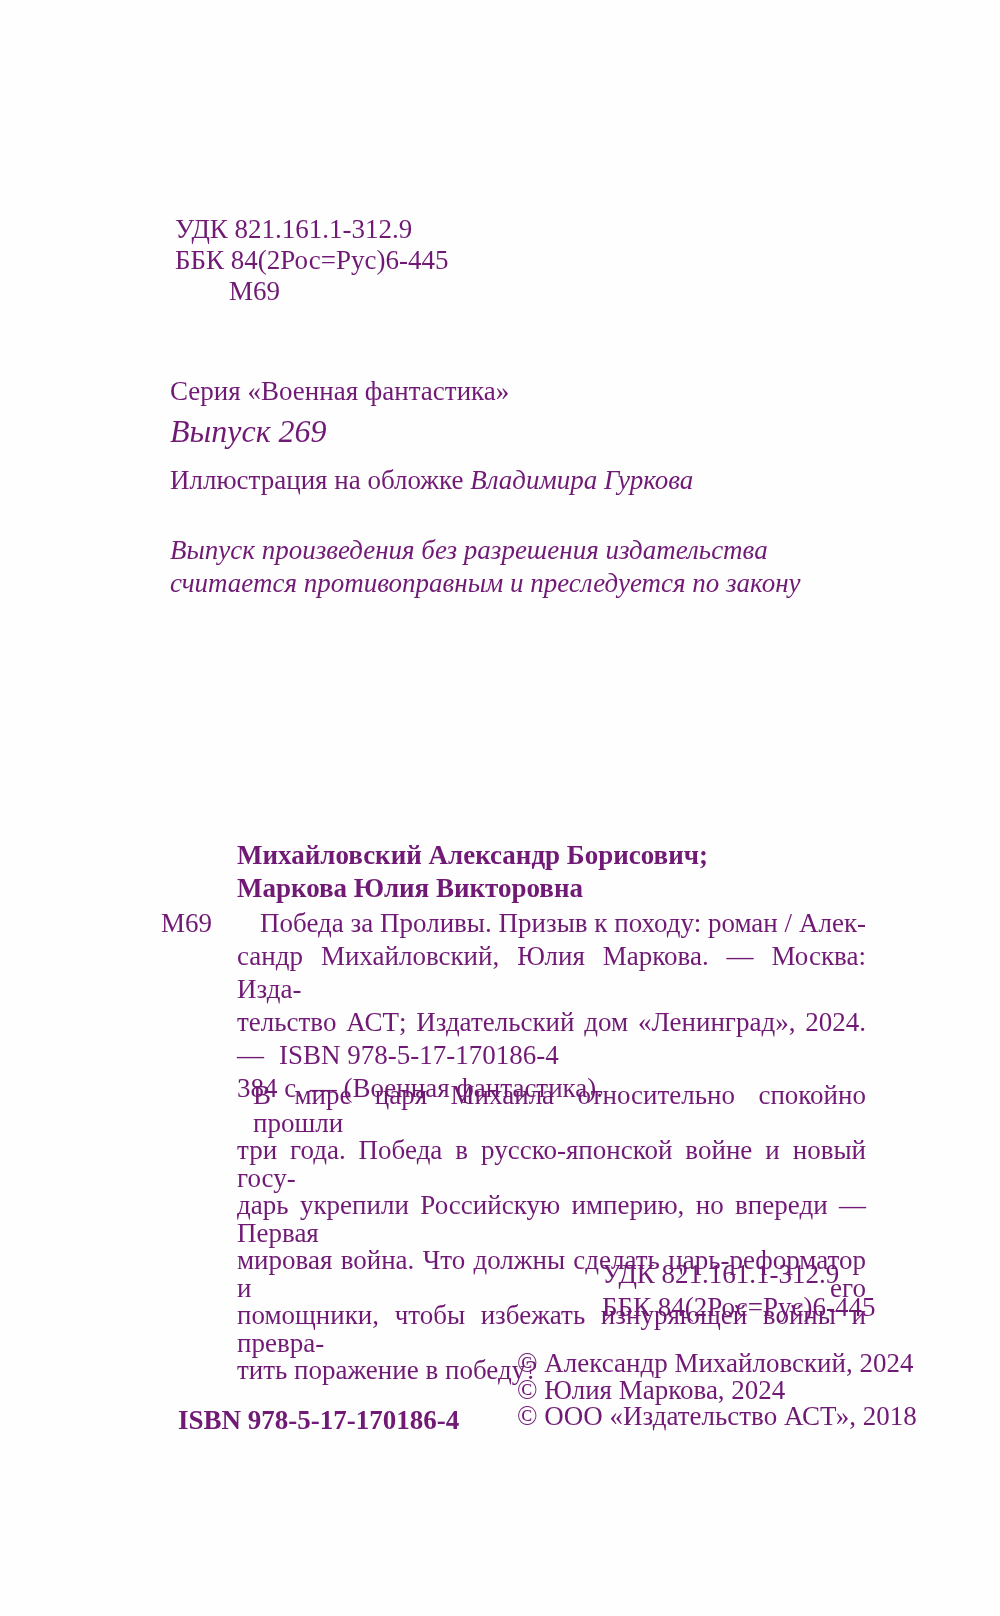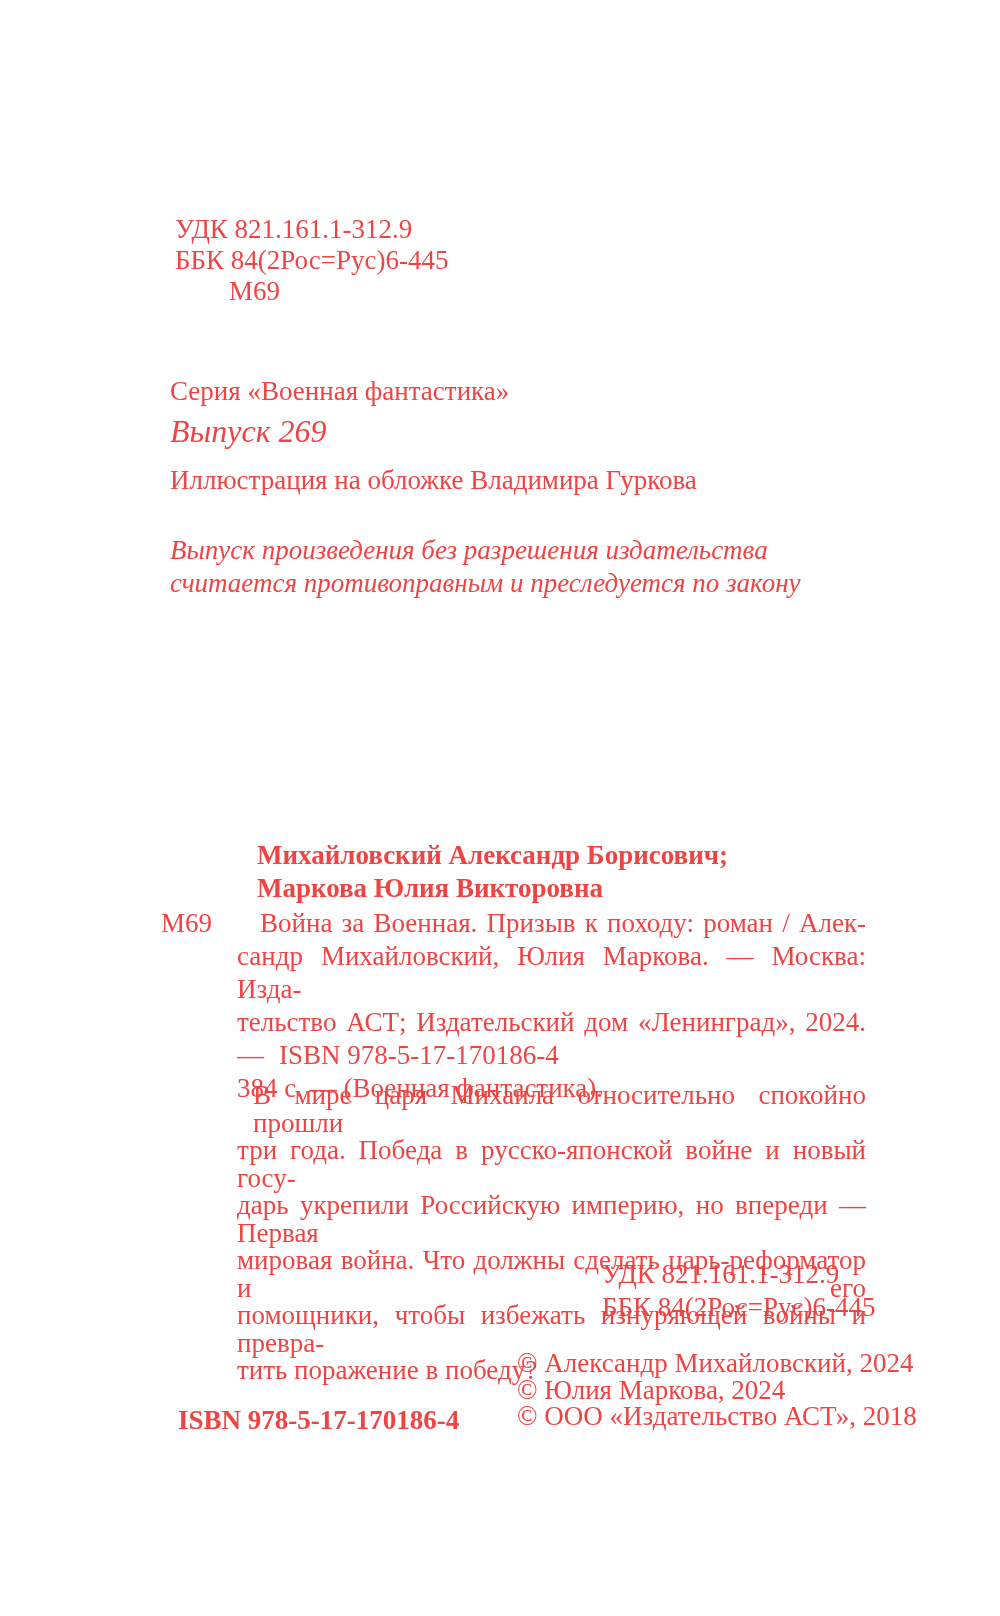--- a/index.html
+++ b/index.html
@@ -2,34 +2,34 @@
 <html><head>
 <meta charset="utf-8">
 <style>
   html, body { margin: 0; padding: 0; background: #ffffff; }
   .page {
     position: relative;
     width: 1000px;
     height: 1616px;
     background: #fefefe;
     font-family: "Liberation Serif", "DejaVu Serif", serif;
-    color: #ef4444;
+    color: #701a75;
     font-size: 27px;
     overflow: hidden;
   }
   .abs { position: absolute; }
   .top-block { left: 175px; top: 214px; line-height: 31px; white-space: nowrap; }
   .top-block .code { padding-left: 54px; }
   .centered { left: 170px; width: 710px; white-space: nowrap; }
   .series-title { top: 376px; }
   .series-issue { top: 413px; font-style: italic; font-size: 32px; }
   .illustration { top: 465px; }
-  .illustration .it { }
+  .illustration .it { font-style: italic; }
   .disclaimer { top: 534px; line-height: 33px; font-style: italic; }
-  .authors { left: 237px; top: 839px; line-height: 33px; font-weight: bold; white-space: nowrap; margin-left: 20px; }
+  .authors { left: 237px; top: 839px; line-height: 33px; font-weight: bold; white-space: nowrap; }
   .catalog-code { left: 161px; top: 907px; line-height: 33px; }
   .catalog { left: 237px; top: 907px; width: 629px; line-height: 33px; }
   .jline { text-align: justify; text-align-last: justify; }
   .jline.first { padding-left: 23px; }
   .lline { text-align: left; text-align-last: left; }
   .isbn-mid { left: 279px; top: 1040px; white-space: nowrap; }
   .annotation { left: 237px; top: 1082px; width: 629px; line-height: 27.5px; }
   .annotation .jline.first { padding-left: 16px; }
   .udk-right { left: 602px; top: 1258px; line-height: 33px; white-space: nowrap; }
   .copyrights { left: 510px; top: 1350px; line-height: 26.5px; white-space: nowrap; margin-left: 7px; }
@@ -57,21 +57,21 @@
   </div>
 
   <div class="abs authors">
     <div>Михайловский Александр Борисович;</div>
     <div>Маркова Юлия Викторовна</div>
   </div>
 
   <div class="abs catalog-code">М69</div>
 
   <div class="abs catalog">
-    <div class="jline first">Война за Военная. Призыв к походу: роман / Алек-</div>
+    <div class="jline first">Победа за Проливы. Призыв к походу: роман / Алек-</div>
     <div class="jline">сандр Михайловский, Юлия Маркова. — Москва: Изда-</div>
     <div class="jline">тельство АСТ; Издательский дом «Ленинград», 2024. —</div>
     <div class="lline">384 с. — (Военная фантастика).</div>
   </div>
 
   <div class="abs isbn-mid">ISBN 978-5-17-170186-4</div>
 
   <div class="abs annotation">
     <div class="jline first">В мире царя Михаила относительно спокойно прошли</div>
     <div class="jline">три года. Победа в русско-японской войне и новый госу-</div>

